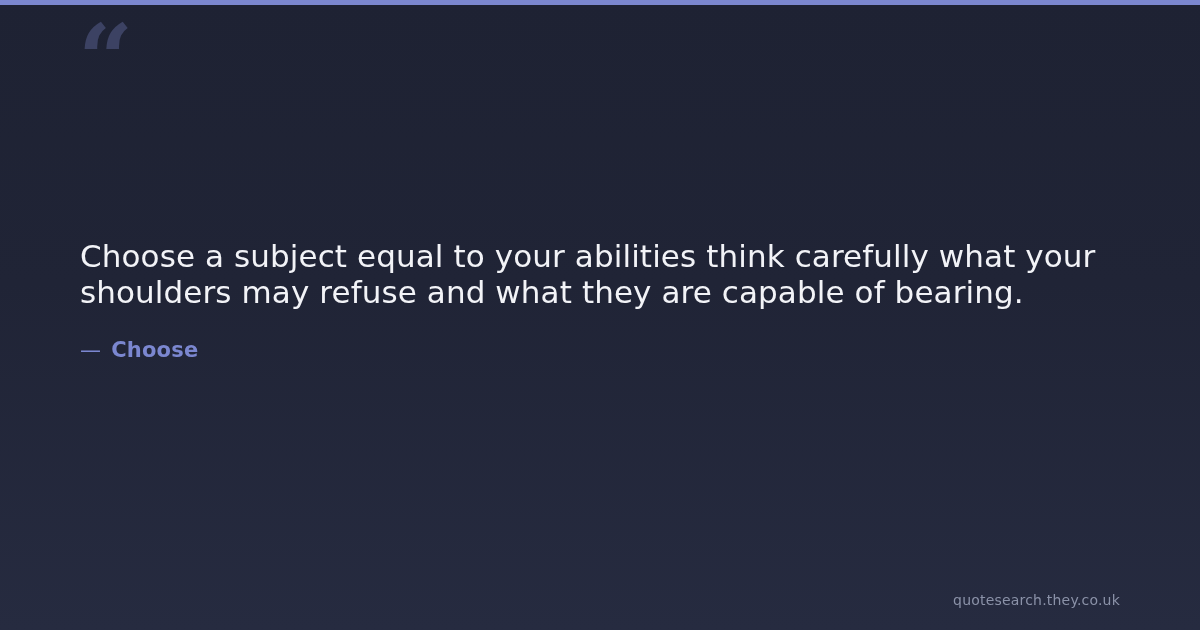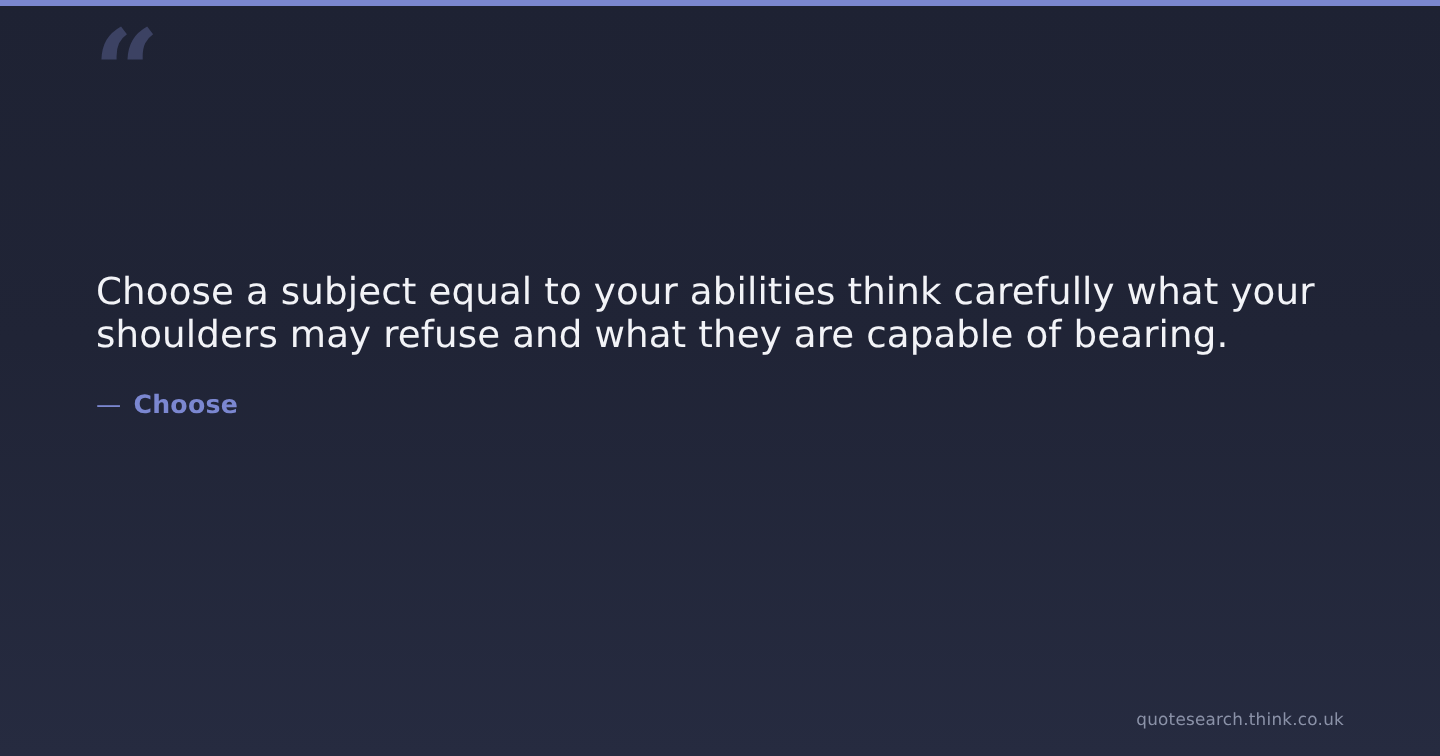--- a/index.html
+++ b/index.html
@@ -41,21 +41,21 @@
     font-weight: 700;
     line-height: 1;
     color: #3c4263;
     letter-spacing: -2px;
     user-select: none;
   }
 
   .content {
     position: absolute;
     left: 80px;
-    top: 225px;
+    top: 238px;
     width: 1060px;
   }
 
   .quote-text {
     font-family: "DejaVu Sans", sans-serif;
     font-size: 31px;
     font-weight: 400;
     line-height: 36px;
     color: #f2f3f7;
     letter-spacing: 0.1px;
@@ -101,15 +101,15 @@
 
     <div class="quote-text">Choose a subject equal to your abilities think carefully what your shoulders may refuse and what they are capable of bearing.</div>
 
     <div class="attribution">
       <span class="dash">—</span>
       <span class="author">Choose</span>
     </div>
 
   </div>
 
-  <div class="watermark">quotesearch.think.co.uk</div>
+  <div class="watermark">quotesearch.they.co.uk</div>
 
 </div>
 
 </body></html>

